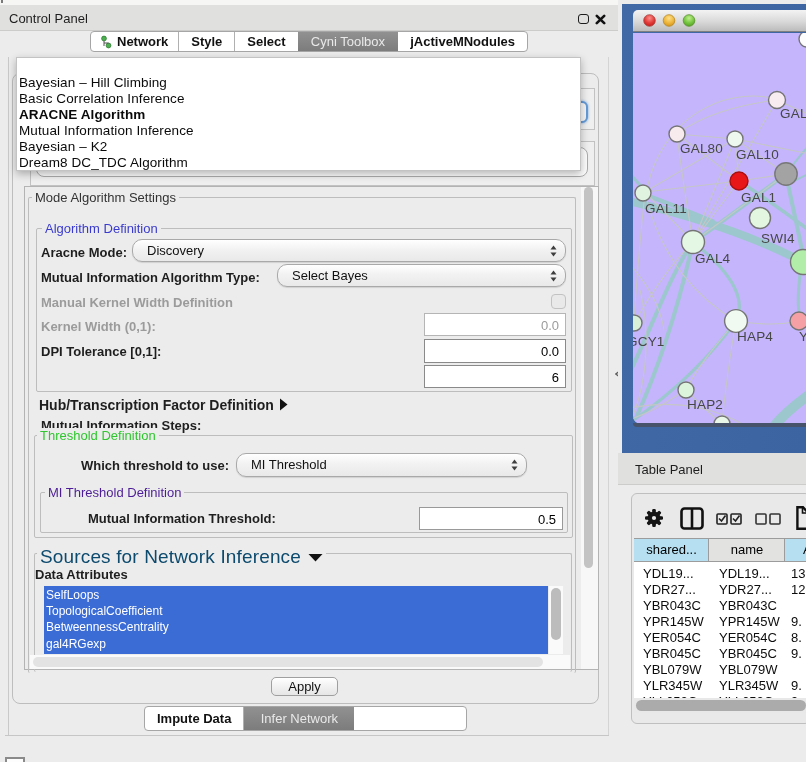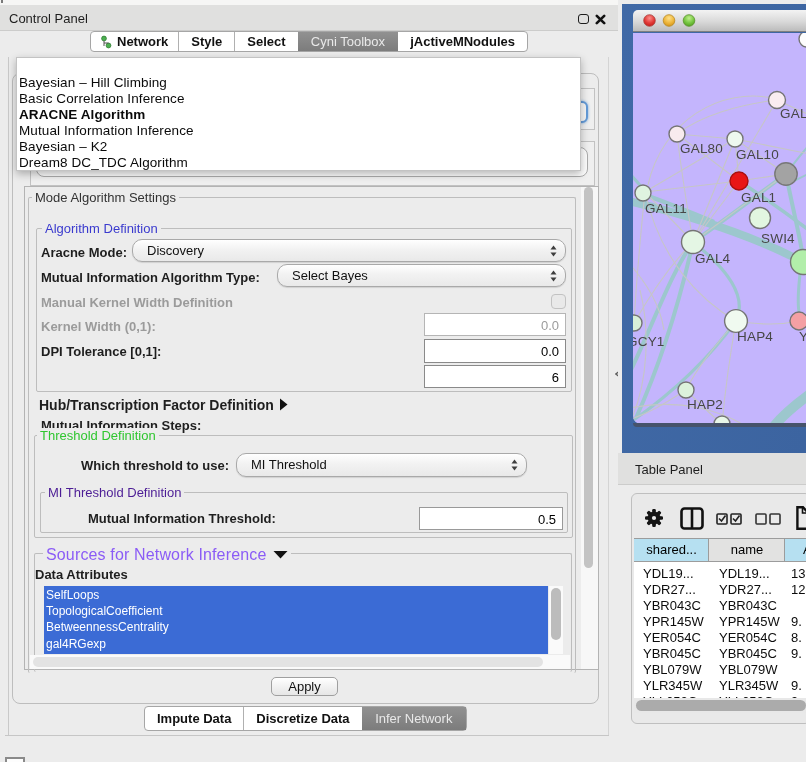--- a/index.html
+++ b/index.html
@@ -118,40 +118,39 @@
   </div>
 <div class="group" style="left:40px; top:492px; width:528px; height:41px;">
   <div class="gtitle" style="left:4px; color:#4c1d95;">MI Threshold Definition</div>
 </div>
 <div class="abs lbl bold" style="left:47px; top:511px;margin-left:41px;">Mutual Information Threshold:</div>
 <div class="field" style="left:419px; top:507px; width:144px; height:23px; border:1px solid #999;">
     <span style="color:#000; top:4px;">0.5</span>
   </div>
 
 <div class="group" style="left:34px; top:553px; width:538px; height:119px; border-bottom:none;">
-  <div class="gtitle" style="left:8px; color:#8b5cf6; font-size:16px; letter-spacing:0.15px;">Sources for Network Inference <svg width="15" height="9" viewBox="0 0 15 9" style="vertical-align:1px; margin-left:2px;">
+  <div class="gtitle" style="left:2px; color:#0c4a6e; font-size:19px; letter-spacing:0.15px;">Sources for Network Inference <svg width="15" height="9" viewBox="0 0 15 9" style="vertical-align:1px; margin-left:2px;">
         <path d="M0.5 1 L14.5 1 L7.5 8.5 Z" fill="#111"></path>
       </svg></div>
 </div>
 <div class="abs lbl bold" style="left:35px; top:567px;">Data Attributes</div>
 
 <div class="abs" style="left:44px; top:586px; width:504px; height:68px; background:#3b6bd5;"></div>
 <div class="abs" style="left:46px; top:587px; font-size:12px; color:#fff; line-height:16.2px; white-space:nowrap;">SelfLoops<br>TopologicalCoefficient<br>BetweennessCentrality<br>gal4RGexp</div>
 <div class="abs" style="left:549px; top:586px; width:14px; height:68px; background:#fafafa;"></div>
 <div class="abs" style="left:551px; top:588px; width:10px; height:52px; background:#bcbcbc; border-radius:5px;"></div>
 
 <div class="abs" style="left:30px; top:655px; width:540px; height:14px; background:#fafafa;"></div>
 <div class="abs" style="left:33px; top:657px; width:510px; height:10px; background:#e3e3e3; border-radius:5px;"></div>
 
 <div class="abs" style="left:271px; top:677px; width:67px; height:19px; background:linear-gradient(#ffffff,#f0f0f0 55%,#e6e6e6); border:1px solid #9f9f9f; border-radius:5px; font-size:13px; color:#111; text-align:center; line-height:17px;">Apply</div>
 
 <div class="seg" style="left:144px; top:706px; width:323px; height:25px;">
   <div class="si">Impute Data</div>
   <div class="sep"></div>
-  <div class="si">Discretize Data</div>
   <div class="si sel" style="width:110px; justify-content:center; padding:0;">Infer Network</div>
 </div>
 <div class="abs" style="left:5px; top:735px; width:604px; height:1px; background:#c6c6c6;"></div>
 
 <svg class="abs" style="left:615px; top:370px;" width="6" height="8" viewBox="0 0 6 8">
     <path d="M5.5 0.5 L0.8 4 L5.5 7.5" fill="none" stroke="#5a5a5a" stroke-width="1.4"></path>
   </svg>
 
 <div class="abs" style="left:5px; top:757px; width:20px; height:10px; border:2px solid #8a8a8a; background:#fdfdfd;"></div>
 

